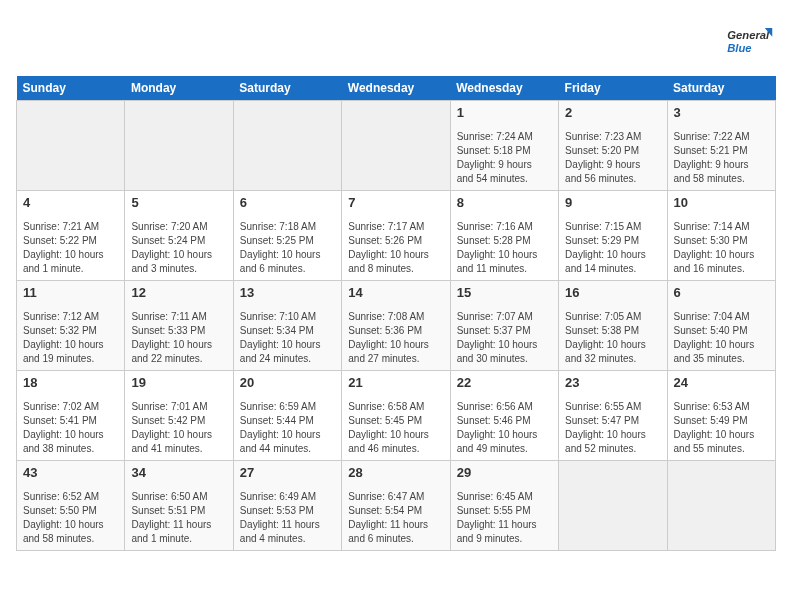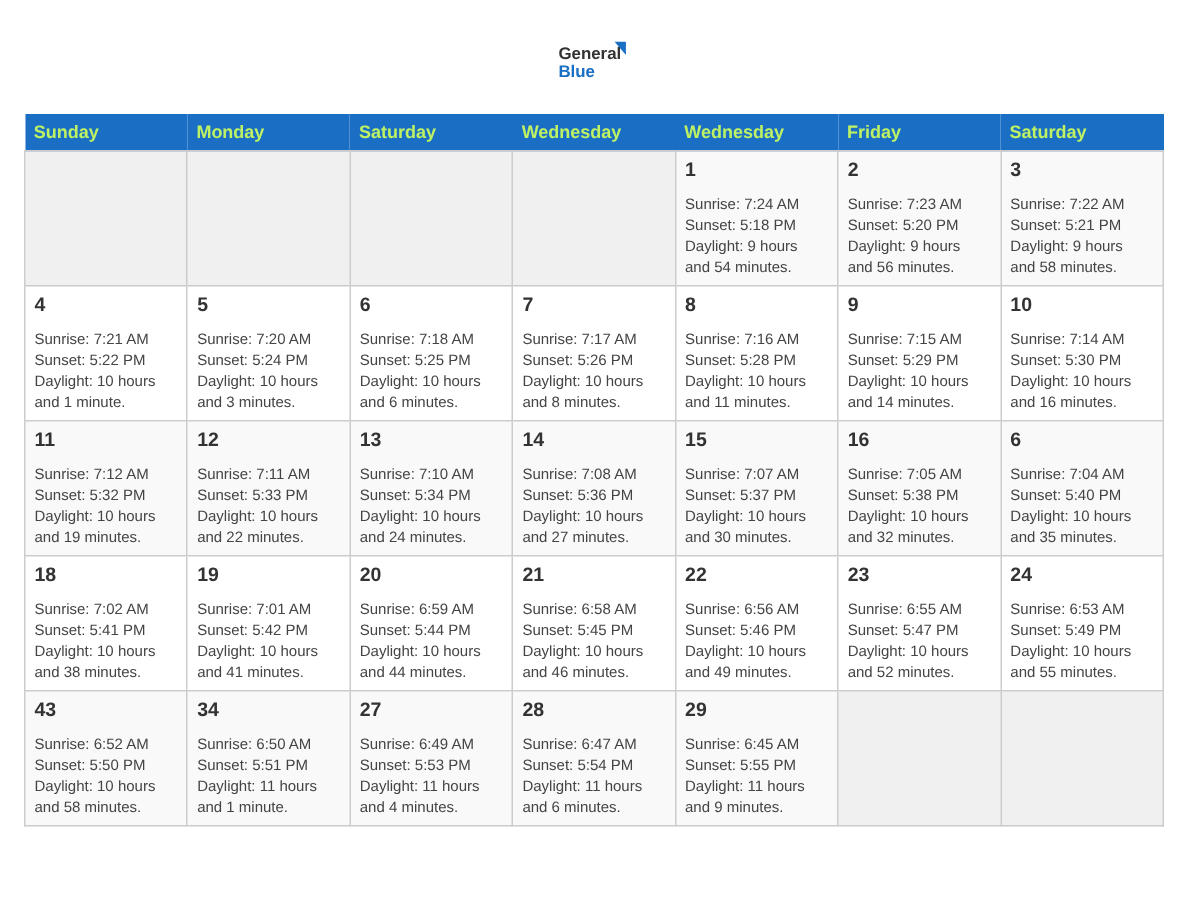--- a/index.html
+++ b/index.html
@@ -5,23 +5,24 @@
     * { box-sizing: border-box; margin: 0; padding: 0; }
     body {
       font-family: Arial, sans-serif;
       background: #fff;
       width: 792px;
       min-height: 612px;
       padding: 16px;
     }
     .header-area {
       display: flex;
-      justify-content: center;
+      justify-content: flex-end;
       align-items: flex-start;
       margin-bottom: 10px;
+      font-style: italic;
     }
     .logo {
       display: flex;
       align-items: center;
       gap: 4px;
     }
     .title-area {
       text-align: right;
     }
     .month-title {
@@ -34,21 +35,21 @@
       font-size: 14px;
       color: #555;
     }
     table {
       width: 100%;
       border-collapse: collapse;
       font-size: 11px;
     }
     thead th {
       background: #1a6fc4;
-      color: #bef264;
+      color: #ffffff;
       padding: 5px 6px;
       text-align: left;
       font-size: 12px;
       font-weight: bold;
     }
     tbody td {
       border: 1px solid #ccc;
       vertical-align: top;
       padding: 4px 6px;
       width: calc(100% / 7);

